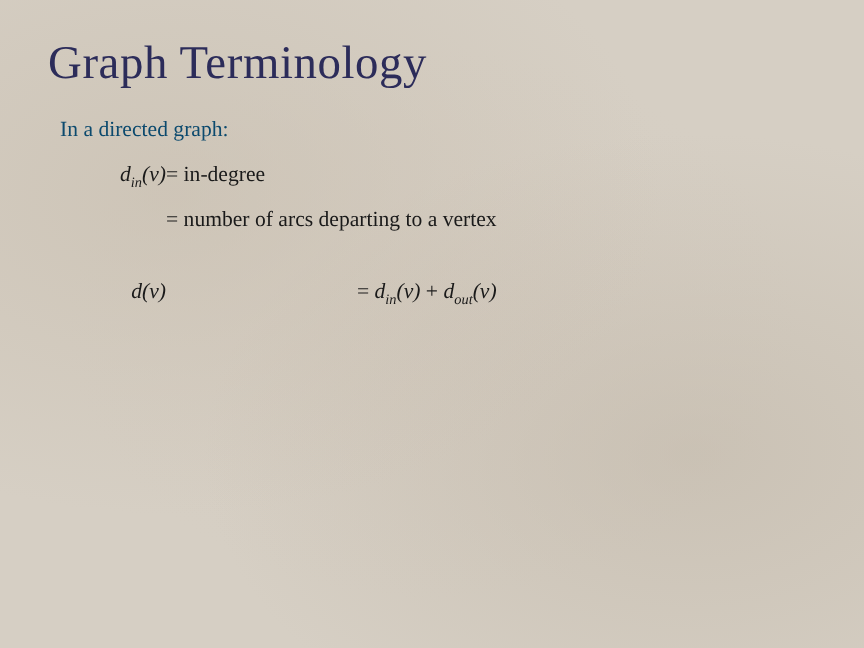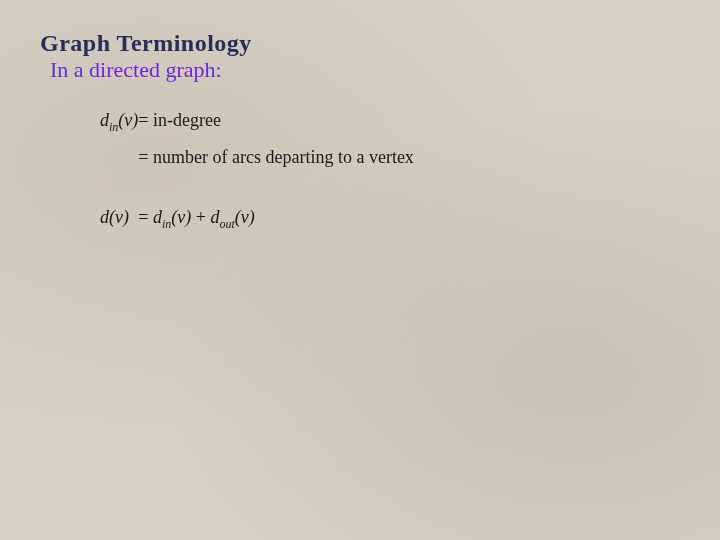--- a/index.html
+++ b/index.html
@@ -22,30 +22,31 @@
     }
 
     .slide-container {
       width: 720px;
       height: 540px;
       position: relative;
       padding: 30px 40px;
     }
 
     .title {
-      font-size: 24px;
-      font-weight: bold;
+      font-size: 39px;
+      font-weight: normal;
       color: #2c2c5a;
+      margin-bottom: 22px;
       letter-spacing: 0.5px;
     }
 
     .subtitle {
-      font-size: 22px;
-      color: #6d28d9;
-      margin-bottom: 18px;
+      font-size: 18px;
+      color: #0c4a6e;
+      margin-bottom: 8px;
       margin-left: 10px;
     }
 
     .content-table {
       margin-left: 60px;
       border-collapse: separate;
       border-spacing: 0 4px;
     }
 
     .content-table td {
@@ -71,20 +72,21 @@
       vertical-align: sub;
       margin-top: 21px;
     }
 
     .spacer-row td {
       height: 6px;
     }
 
     .formula-row td {
       padding-top: 6px;
+      text-align: right;
     }
   </style>
 </head>
 <body>
 
 <div class="slide-container">
 
   <div class="title">Graph Terminology</div>
 
   <div class="subtitle">In a directed graph:</div>

